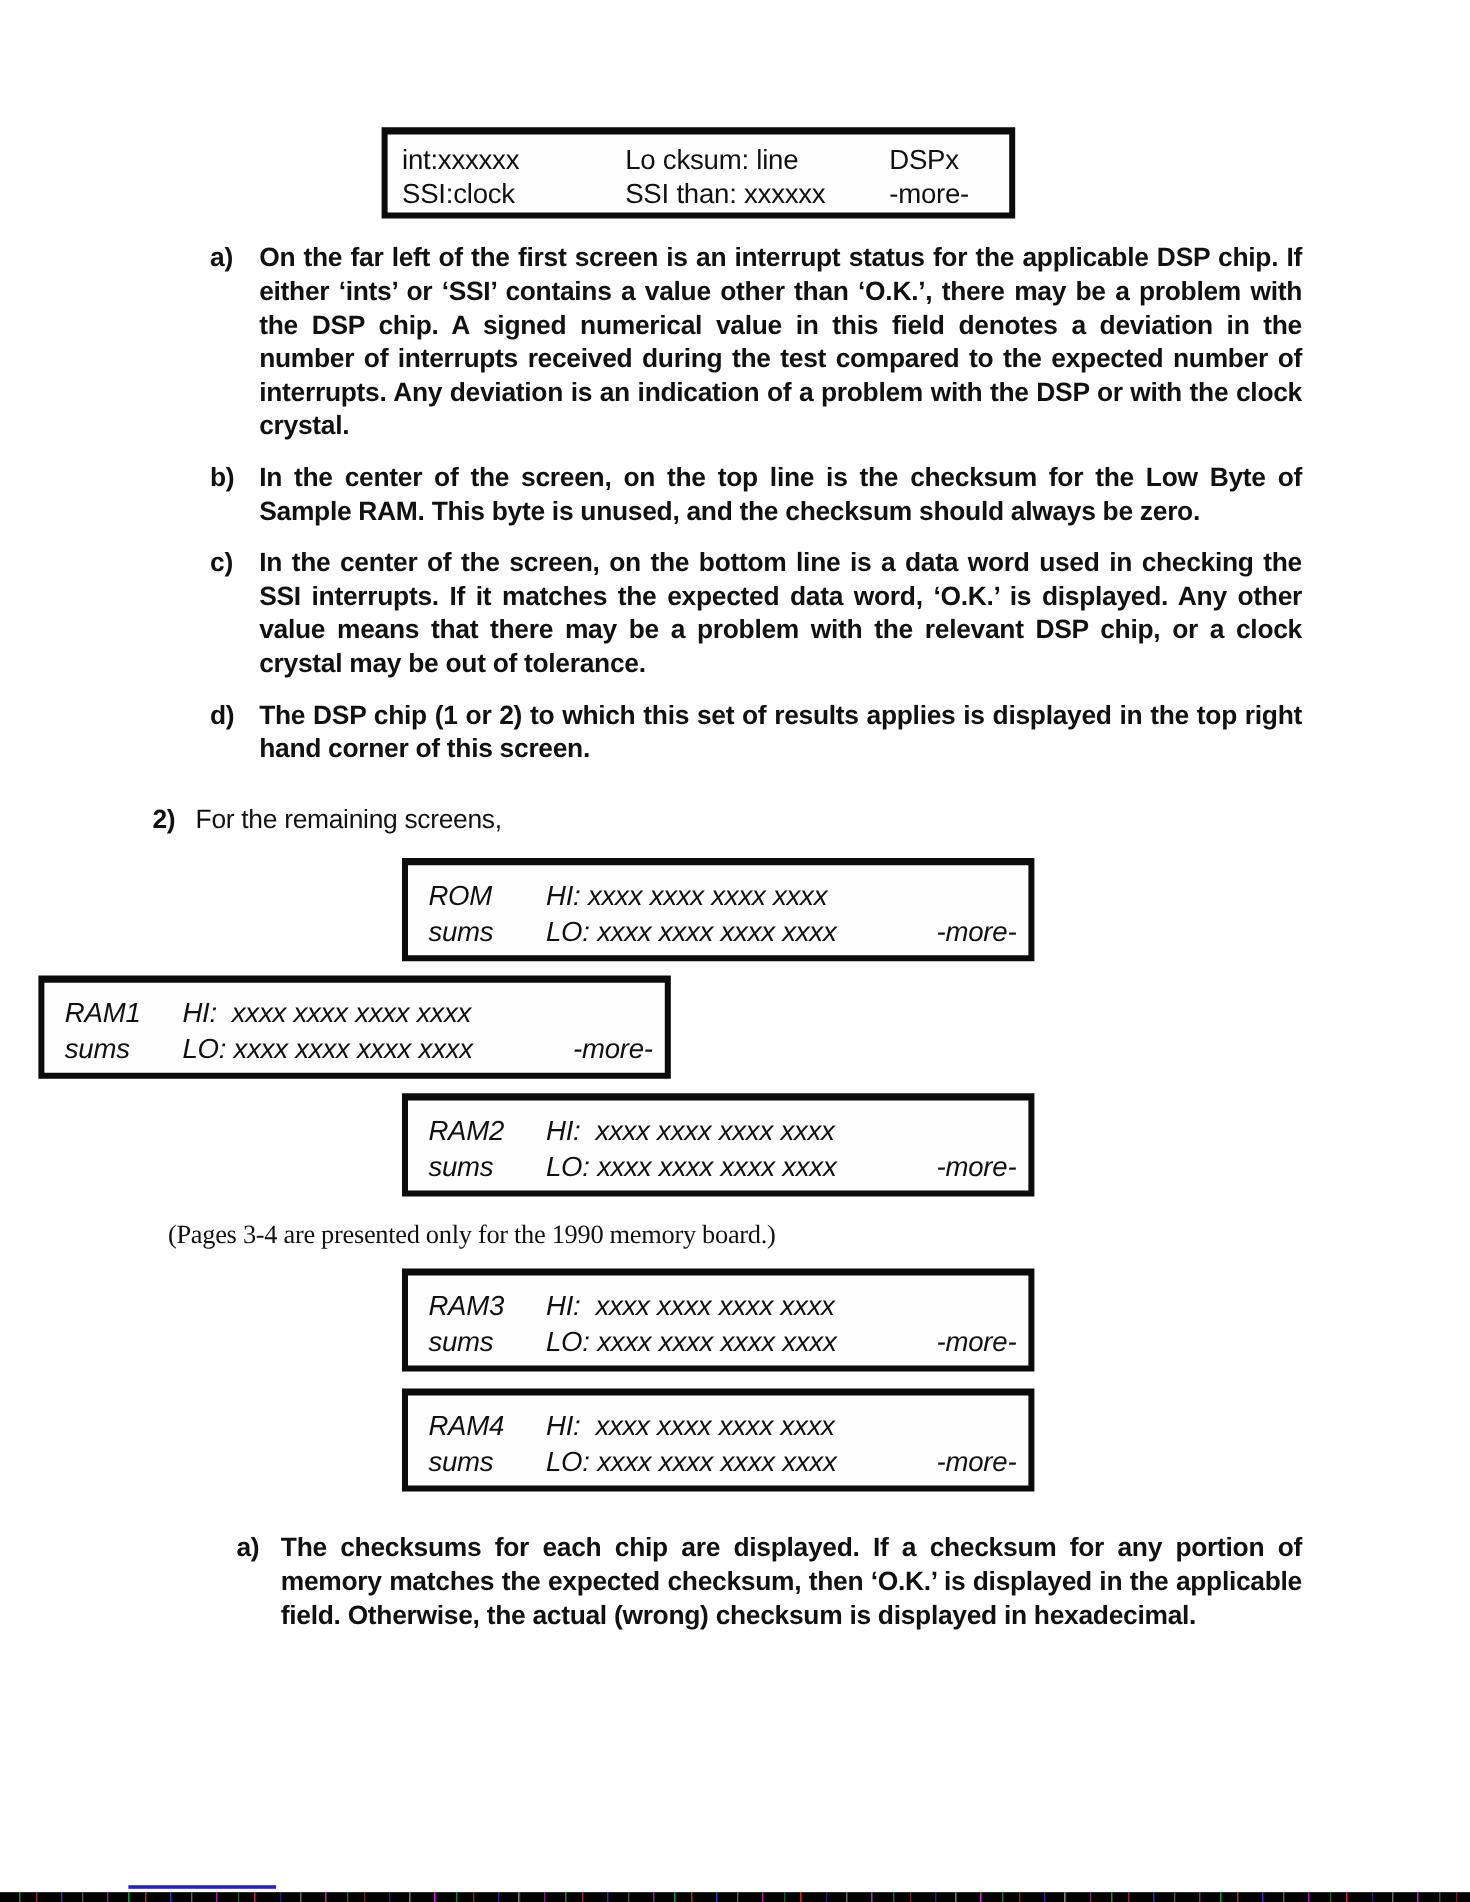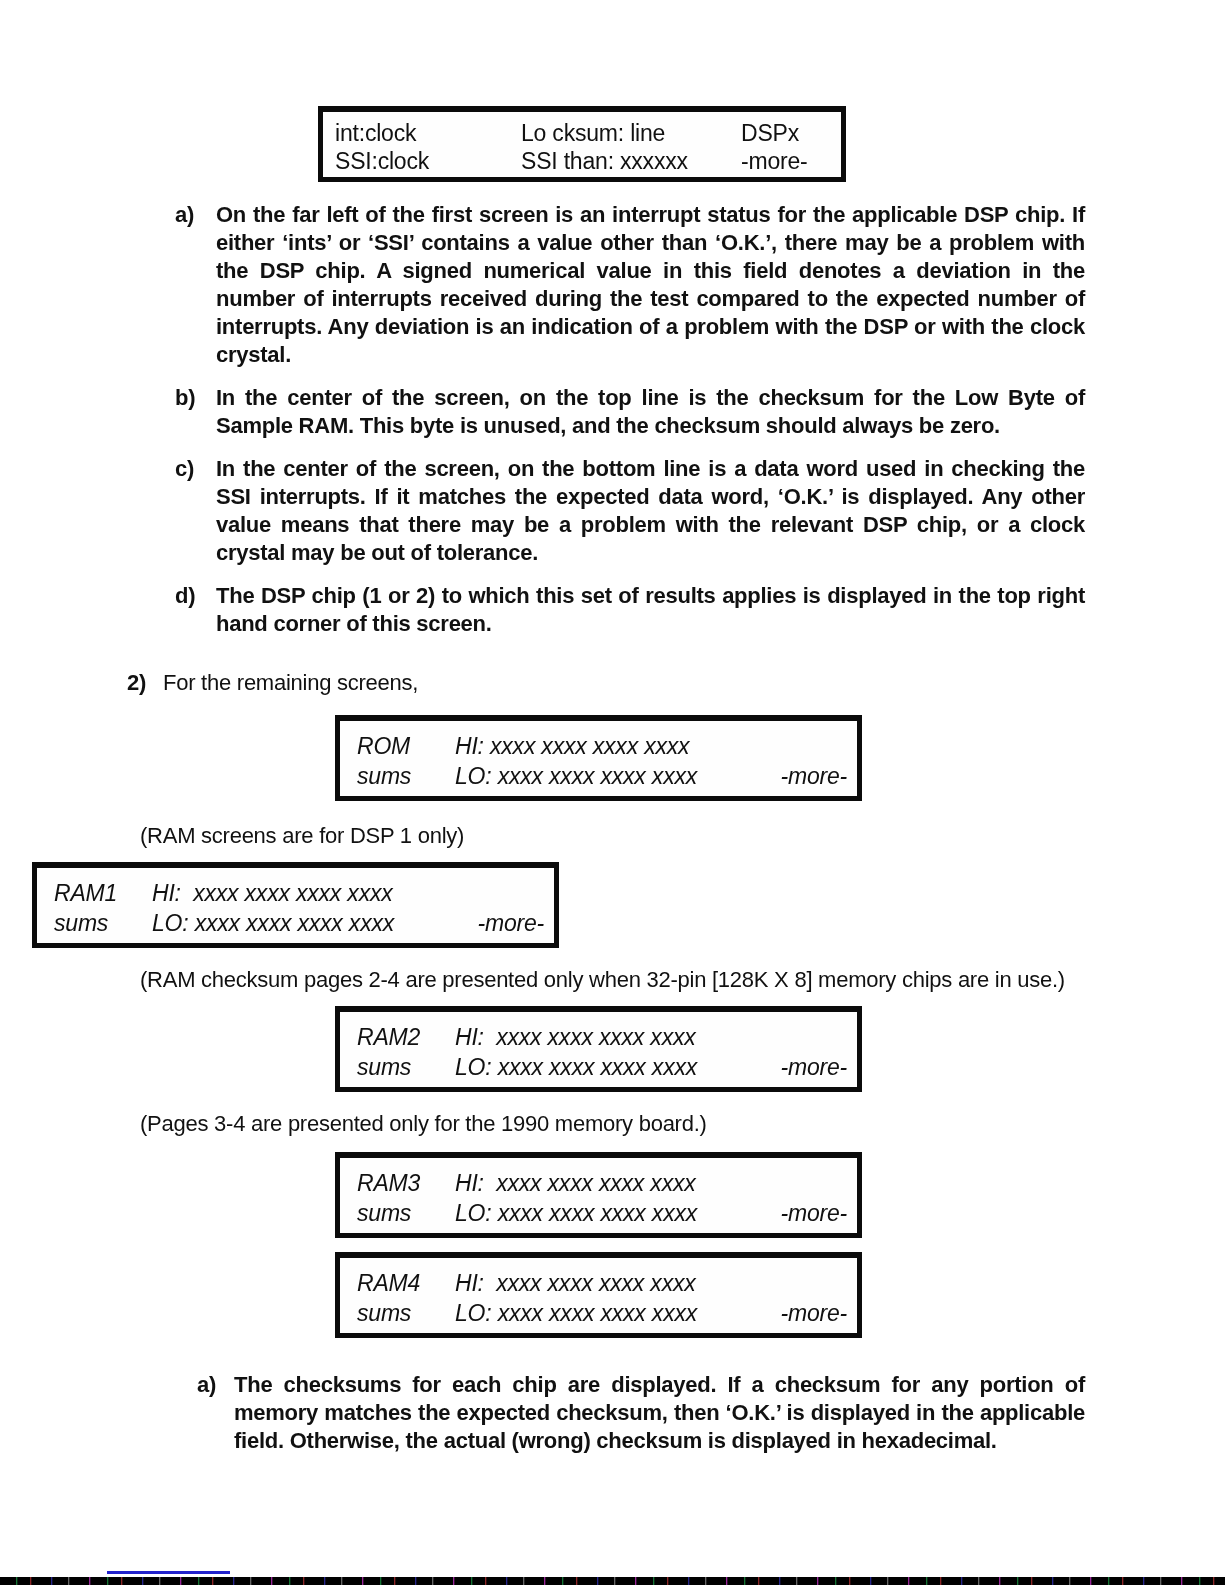--- a/index.html
+++ b/index.html
@@ -80,21 +80,21 @@
   .section2 .sec-label { flex: 0 0 36px; font-weight: bold; }
 
   .note {
     margin: 20px 0 0 140px;
     width: 958px;
     font-size: 22px;
     line-height: 29px;
     letter-spacing: -0.25px;
   }
   .note-2 { margin-top: 17px; }
-  .note-3 { margin-top: 17px; }
+  .note-3 { margin-top: 17px; font-family: Liberation Serif, serif; }
 
   .final-item {
     margin-left: 197px;
     margin-top: 33px;
     width: 888px;
   }
   .final-item .item-label { flex: 0 0 37px; }
 
   
   .blue-underline {
@@ -123,21 +123,21 @@
       #cc33cc 89px, #000000 91px);
   }
 </style>
 </head>
 <body>
 
 <div class="page">
 
   <div class="screen-box top-screen">
     <div class="ts-grid">
-      <span>int:clock</span>
+      <span>int:xxxxxx</span>
       <span>Lo cksum: line</span>
       <span class="ts-right">DSPx</span>
       <span>SSI:clock</span>
       <span>SSI than: xxxxxx</span>
       <span class="ts-right">-more-</span>
     </div>
   </div>
 
   <div class="list-item first-item">
     <span class="item-label">a)</span>
@@ -165,34 +165,32 @@
     <div class="sum-grid">
       <span>ROM</span>
       <span class="sum-hi">HI: xxxx xxxx xxxx xxxx</span>
       <span></span>
       <span>sums</span>
       <span class="sum-lo">LO: xxxx xxxx xxxx xxxx</span>
       <span class="sum-more">-more-</span>
     </div>
   </div>
 
-  <p class="note">(RAM screens are for DSP 1 only)</p>
 
   <div class="screen-box sum-screen box-ram1">
     <div class="sum-grid">
       <span>RAM1</span>
       <span class="sum-hi">HI:  xxxx xxxx xxxx xxxx</span>
       <span></span>
       <span>sums</span>
       <span class="sum-lo">LO: xxxx xxxx xxxx xxxx</span>
       <span class="sum-more">-more-</span>
     </div>
   </div>
 
-  <p class="note note-2">(RAM checksum pages 2-4 are presented only when 32-pin [128K X 8] memory chips are in use.)</p>
 
   <div class="screen-box sum-screen box-ram2">
     <div class="sum-grid">
       <span>RAM2</span>
       <span class="sum-hi">HI:  xxxx xxxx xxxx xxxx</span>
       <span></span>
       <span>sums</span>
       <span class="sum-lo">LO: xxxx xxxx xxxx xxxx</span>
       <span class="sum-more">-more-</span>
     </div>

